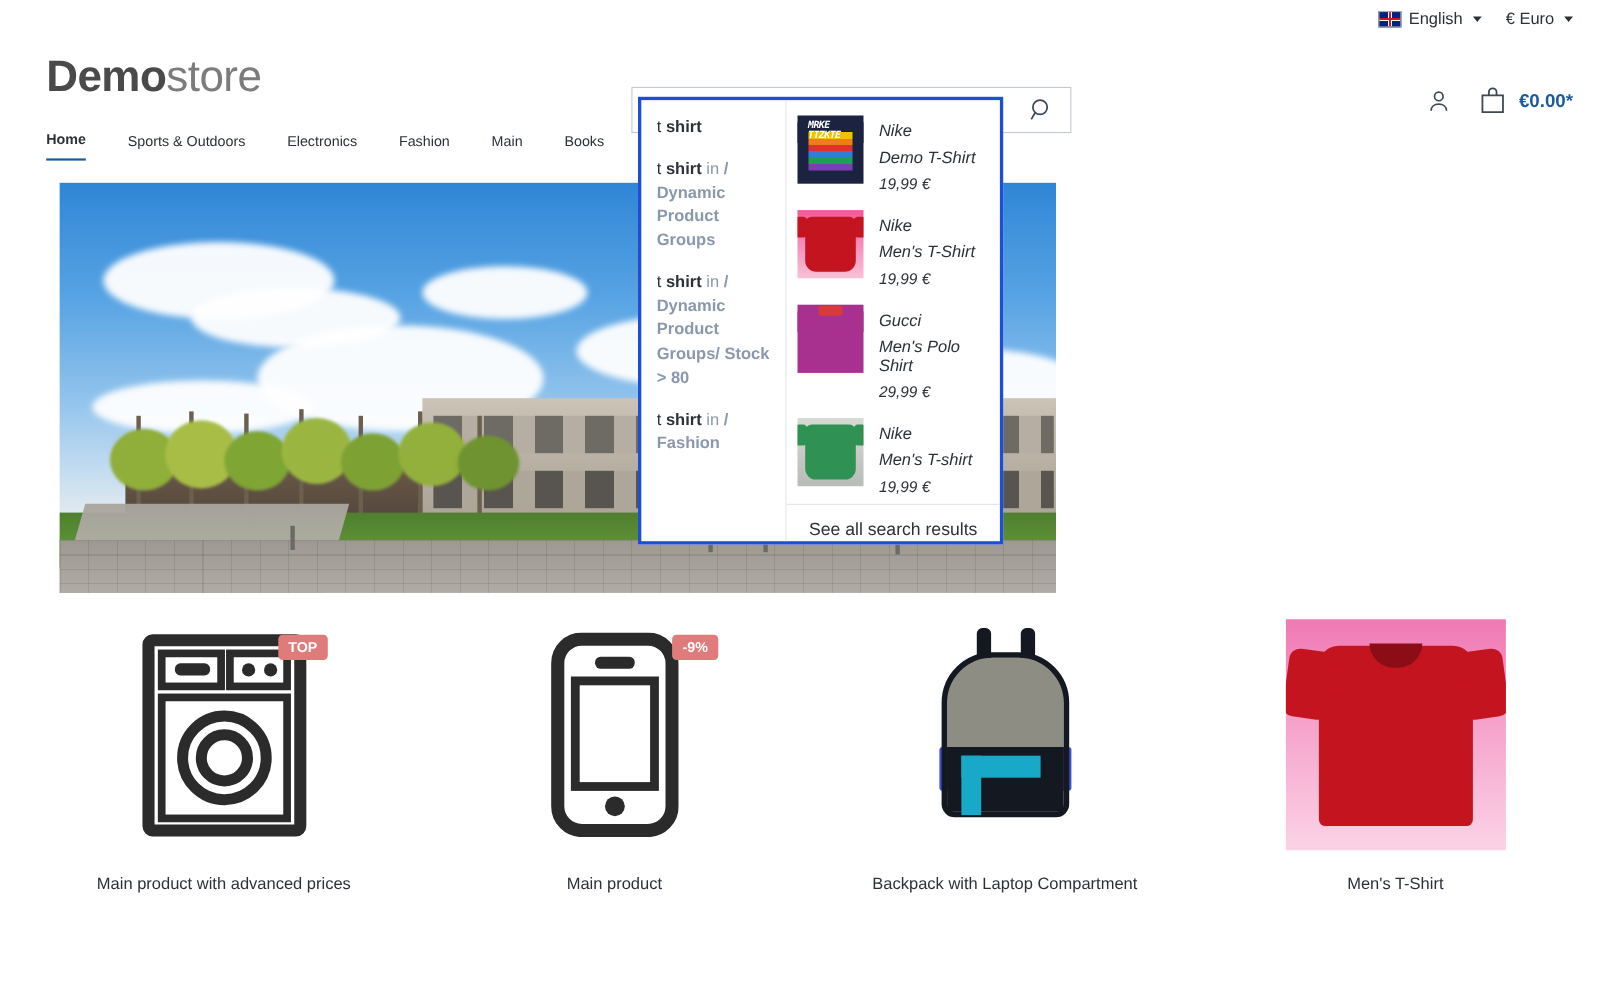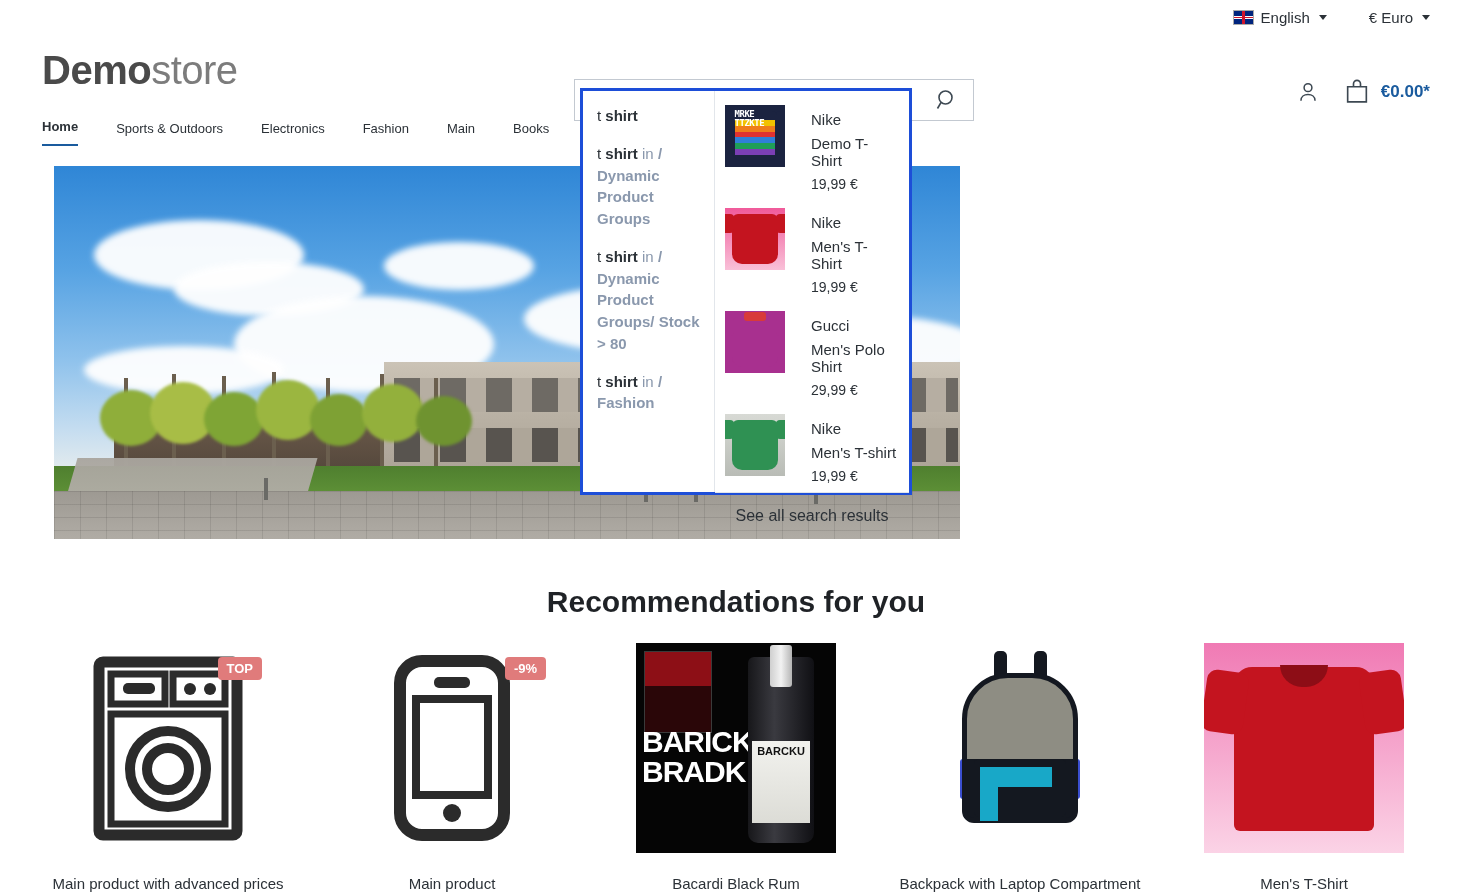--- a/index.html
+++ b/index.html
@@ -12,21 +12,21 @@
   }
   .page { position: relative; width: 1472px; height: 896px; }
 
   
   .topbar {
     height: 34px; display: flex; justify-content: flex-end;
     align-items: center; gap: 22px; padding-right: 42px;
   }
   .topbar-item {
     display: flex; align-items: center; gap: 7px;
-    font-size: 15px; color: #2b3137; cursor: pointer; margin-left: 20px;
+    font-size: 15px; color: #2b3137; cursor: pointer;
   }
   .flag {
     width: 21px; height: 15px; position: relative; overflow: hidden;
     background: #00247d; border: 1px solid #aaa; flex: none;
   }
   .flag::before {
     content: ""; position: absolute; left: 0; top: 0; right: 0; bottom: 0;
     background:
       linear-gradient(  to bottom, transparent 40%, #fff 40%, #fff 60%, transparent 60%),
       linear-gradient(  to right,  transparent 40%, #fff 40%, #fff 60%, transparent 60%);
@@ -140,21 +140,21 @@
   .dd-sugg { font-size: 15px; line-height: 1.45; margin-bottom: 16px; cursor: pointer; }
   .dd-sugg .term { font-weight: 700; color: #2b3137; }
   .dd-sugg .pre { color: #2b3137; }
   .dd-sugg .in { color: #8a98ad; font-weight: 400; }
   .dd-sugg .cat { color: #8a98ad; font-weight: 700; }
   .dd-right {
     flex: 1; border-left: 1px solid #e2e6eb; display: flex; flex-direction: column;
   }
   .dd-products { flex: 1; padding-top: 6px; }
   .dd-prod {
-    display: flex; gap: 26px; padding: 8px 12px 8px 10px; cursor: pointer;
+    display: flex; gap: 14px; padding: 8px 12px 8px 10px; cursor: pointer; font-style: italic;
   }
   .dd-thumb { width: 60px; height: 62px; flex: none; }
   .dd-info { display: flex; flex-direction: column; gap: 7px; padding-top: 6px; }
   .dd-brand { font-size: 15px; color: #2b3137; }
   .dd-name { font-size: 15px; color: #2b3137; }
   .dd-price { font-size: 14px; color: #2b3137; }
   .dd-footer {
     border-top: 1px solid #e2e6eb; text-align: center;
     padding: 14px 0; font-size: 16px; cursor: pointer; color: #2b3137;
   }
@@ -458,21 +458,20 @@
             <span class="dd-name">Men's T-shirt</span>
             <span class="dd-price">19,99 €</span>
           </div>
         </div>
 
       </div>
       <div class="dd-footer">See all search results</div>
     </div>
   </div>
 
-  <div class="reco-title">Recommendations for you</div>
 
   <div class="reco-grid">
 
     <div class="reco-card">
       <div class="reco-media">
         <svg width="150" height="185" viewBox="0 0 150 185">
           <rect x="6" y="6" width="138" height="173" rx="4" fill="none" stroke="#2b2b2b" stroke-width="11"></rect>
           <rect x="18" y="18" width="54" height="30" fill="none" stroke="#2b2b2b" stroke-width="7"></rect>
           <rect x="30" y="27" width="32" height="11" rx="5" fill="#2b2b2b"></rect>
           <rect x="80" y="18" width="52" height="30" fill="none" stroke="#2b2b2b" stroke-width="7"></rect>
@@ -493,33 +492,20 @@
           <rect x="6" y="6" width="104" height="174" rx="22" fill="none" stroke="#2b2b2b" stroke-width="12"></rect>
           <rect x="22" y="44" width="72" height="96" fill="none" stroke="#2b2b2b" stroke-width="8"></rect>
           <rect x="40" y="22" width="36" height="11" rx="5" fill="#2b2b2b"></rect>
           <circle cx="58" cy="158" r="9" fill="#2b2b2b"></circle>
         </svg>
         <span class="badge">-9%</span>
       </div>
       <div class="reco-label">Main product</div>
     </div>
 
-    <div class="reco-card">
-      <div class="reco-media">
-        <div class="tile tile-rum">
-          <div class="rum-label"></div>
-          <div class="rum-word" style="top:82px; font-size:30px;">BARICK</div>
-          <div class="rum-word" style="top:112px; font-size:30px;">BRADK</div>
-          <div class="bottle">
-            <div class="bottle-lbl">BARCKU</div>
-          </div>
-        </div>
-      </div>
-      <div class="reco-label">Bacardi Black Rum</div>
-    </div>
 
     <div class="reco-card">
       <div class="reco-media">
         <div class="tile tile-bag">
           <div class="bag-strap" style="left:74px;"></div>
           <div class="bag-strap" style="left:114px;"></div>
           <div class="bag-blue" style="left:40px; top:116px;"></div>
           <div class="bag-blue" style="right:40px; top:116px;"></div>
           <div class="bag-body"></div>
           <div class="bag-pocket"></div>

